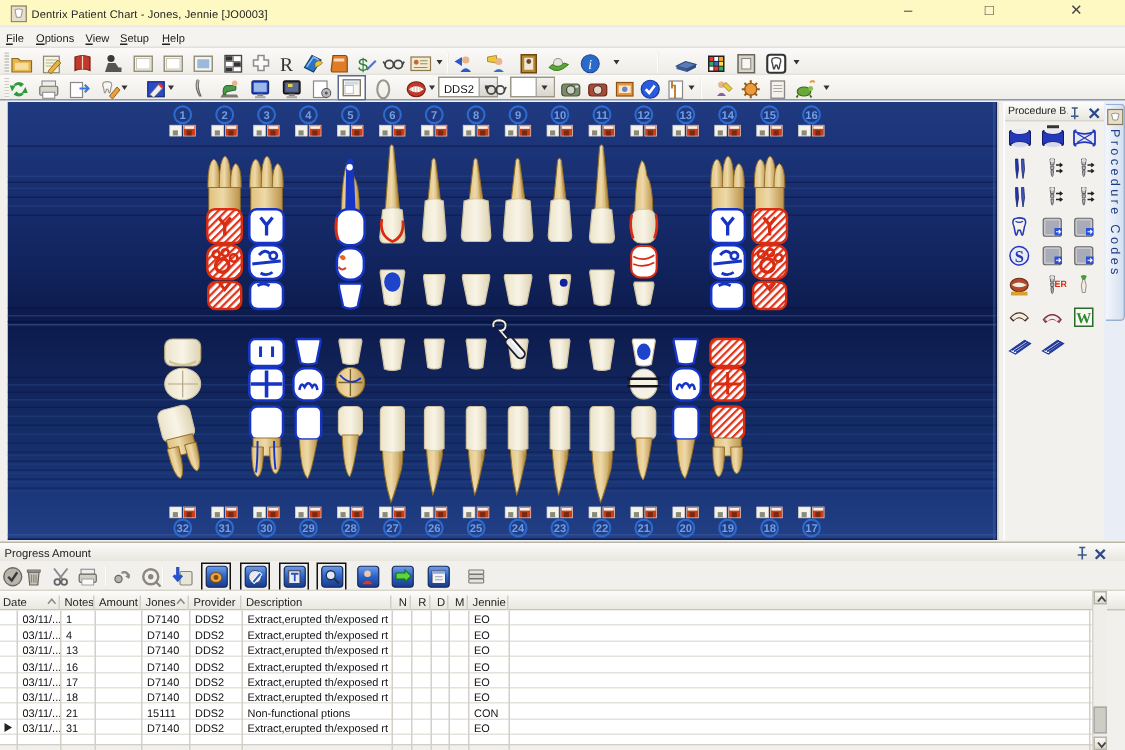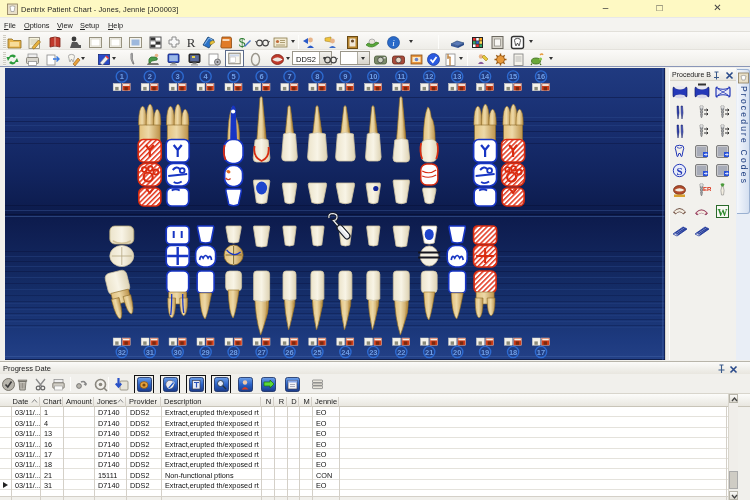--- a/index.html
+++ b/index.html
@@ -882,21 +882,21 @@
   </svg>
 <div class="vtab">
     <svg width="11" height="12" viewBox="0 0 11 12" style="margin:2px auto 2px auto;display:block">
       <rect x="0.5" y="1" width="10" height="10" fill="#e8dfc8" stroke="#8a7a5a" stroke-width="0.8"></rect>
       <path d="M3,4 Q5.5,2.8 8,4 L7,8 L4,8 Z" fill="#fff" stroke="#777" stroke-width="0.5"></path>
     </svg>
     <div class="vtxt">Procedure Codes</div>
   </div>
 <div class="pn"></div>
 <div class="pnhdr">
-    <span>Progress Date</span>
+    <span>Progress Amount</span>
     <svg width="9" height="10" viewBox="0 0 9 10" style="position:absolute;right:24px;top:2px">
       <path d="M4.5,1 L4.5,5.5 M2.5,1 L6.5,1 M1.5,6 L7.5,6 M4.5,6 L4.5,9" stroke="#3a5a8a" stroke-width="1.1" fill="none"></path>
     </svg>
     <svg width="9" height="9" viewBox="0 0 9 9" style="position:absolute;right:12px;top:3px">
       <path d="M1.5,1.5 L7.5,7.5 M7.5,1.5 L1.5,7.5" stroke="#2a4a8a" stroke-width="1.6"></path>
     </svg>
   </div>
 <svg class="ic" style="left:0px;top:376px" width="17" height="17" viewBox="0 0 17 17">
     <circle cx="8.5" cy="8.5" r="6" fill="#b8b5ac" stroke="#6a675e" stroke-width="0.9"></circle>
     <path d="M5.5,8.5 L7.8,11 L11.5,5.5" stroke="#3a3a3a" stroke-width="1.6" fill="none"></path>
@@ -1019,22 +1019,22 @@
     <rect x="4" y="4.5" width="9" height="8.5" fill="#f4f4f8" stroke="#445" stroke-width="0.7"></rect>
     <rect x="4" y="4.5" width="9" height="2" fill="#8aa8e8"></rect>
     <path d="M6,8.5 L11,8.5 M6,10.5 L11,10.5" stroke="#99a" stroke-width="0.8"></path>
   </svg>
 <svg class="ic" style="left:309px;top:376px" width="17" height="17" viewBox="0 0 17 17">
     <rect x="3.5" y="4" width="10" height="2.6" rx="0.6" fill="#e8e5dc" stroke="#777" stroke-width="0.7"></rect>
     <rect x="3.5" y="7" width="10" height="2.6" rx="0.6" fill="#d8d5cc" stroke="#777" stroke-width="0.7"></rect>
     <rect x="3.5" y="10" width="10" height="2.6" rx="0.6" fill="#e8e5dc" stroke="#777" stroke-width="0.7"></rect>
   </svg>
 <div class="thead">
-    <div class="th" style="left:0px;width:40px;text-align:center;padding-left:2px">Date</div>
-    <div class="th" style="left:41px;width:22px;text-align:left;padding-left:2px">Chart</div>
+    <div class="th" style="left:0px;width:40px;text-align:left;padding-left:2px">Date</div>
+    <div class="th" style="left:41px;width:22px;text-align:left;padding-left:2px">Notes</div>
     <div class="th" style="left:64px;width:30px;text-align:left;padding-left:2px">Amount</div>
     <div class="th" style="left:95px;width:31px;text-align:left;padding-left:2px">Jones</div>
     <div class="th" style="left:127px;width:34px;text-align:left;padding-left:2px">Provider</div>
     <div class="th" style="left:162px;width:99px;text-align:left;padding-left:2px">Description</div>
     <div class="th" style="left:262px;width:12px;text-align:center;padding-left:2px">N</div>
     <div class="th" style="left:275px;width:12px;text-align:center;padding-left:2px">R</div>
     <div class="th" style="left:288px;width:11px;text-align:center;padding-left:2px">D</div>
     <div class="th" style="left:300px;width:12px;text-align:center;padding-left:2px">M</div>
     <div class="th" style="left:313px;width:26px;text-align:left;padding-left:2px">Jennie</div>
     <div class="th" style="left:727px;width:9px;text-align:left;padding-left:2px"></div>

